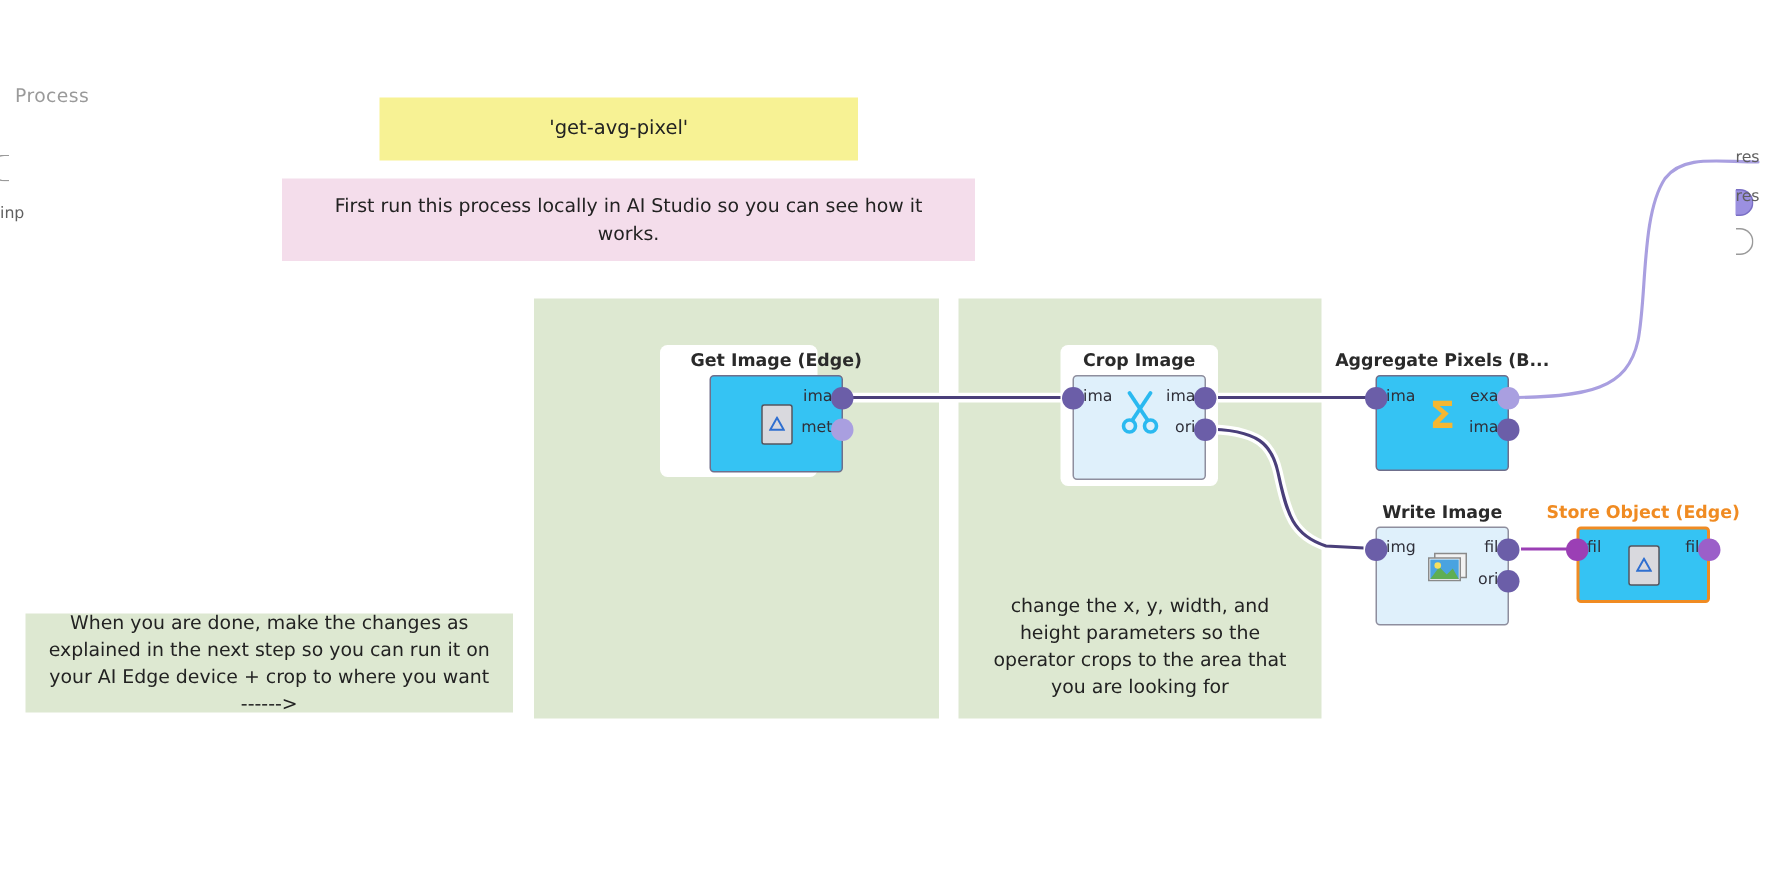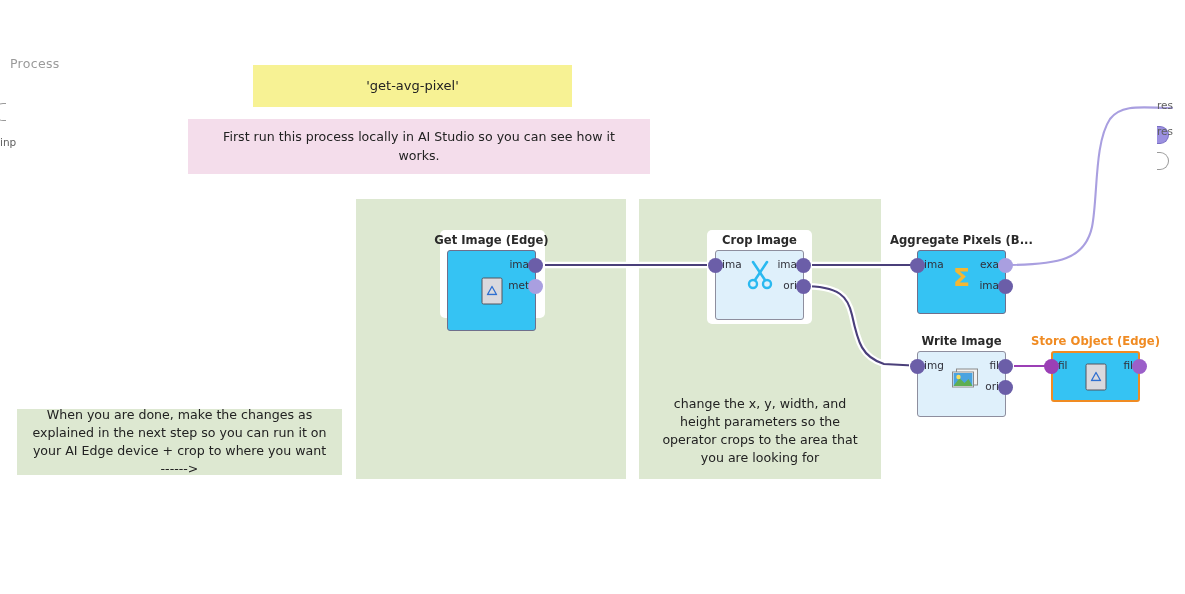--- a/index.html
+++ b/index.html
@@ -152,21 +152,21 @@
   <div class="note note-yellow" style="left:253px;top:18px;width:319px;height:42px;">'get-avg-pixel'</div>
 
   <div class="note note-green" style="left:17px;top:362px;width:325px;height:66px;">When you are done, make the changes as explained in the next step so you can run it on your AI Edge device + crop to where you want ------&gt;</div>
 
   <div class="note note-pink" style="left:188px;top:72px;width:462px;height:55px;">First run this process locally in AI Studio so you can see how it works.</div>
 
 
   <div class="note note-green" style="left:645px;top:355px;width:230px;height:58px;background:transparent;">change the x, y, width, and height parameters so the operator crops to the area that you are looking for</div>
 
   <div class="node-halo" style="left:440px;top:183px;width:105px;height:88px;"></div>
-  <div class="node" style="left:447px;top:203px;width:89px;height:81px;">
+  <div class="node" style="left:473px;top:203px;width:89px;height:65px;">
     <div class="node-title">Get Image (Edge)</div>
     <div class="node-body edgeblue"></div>
     <div class="glyph">
       <div class="doc-glyph">
         <svg width="11" height="10" viewBox="0 0 11 10">
           <polygon points="5.5,1 10,9 1,9" fill="none" stroke="#2f6fd0" stroke-width="1.3"></polygon>
         </svg>
       </div>
     </div>
     <span class="port-label right" style="top:8px;">ima</span>

